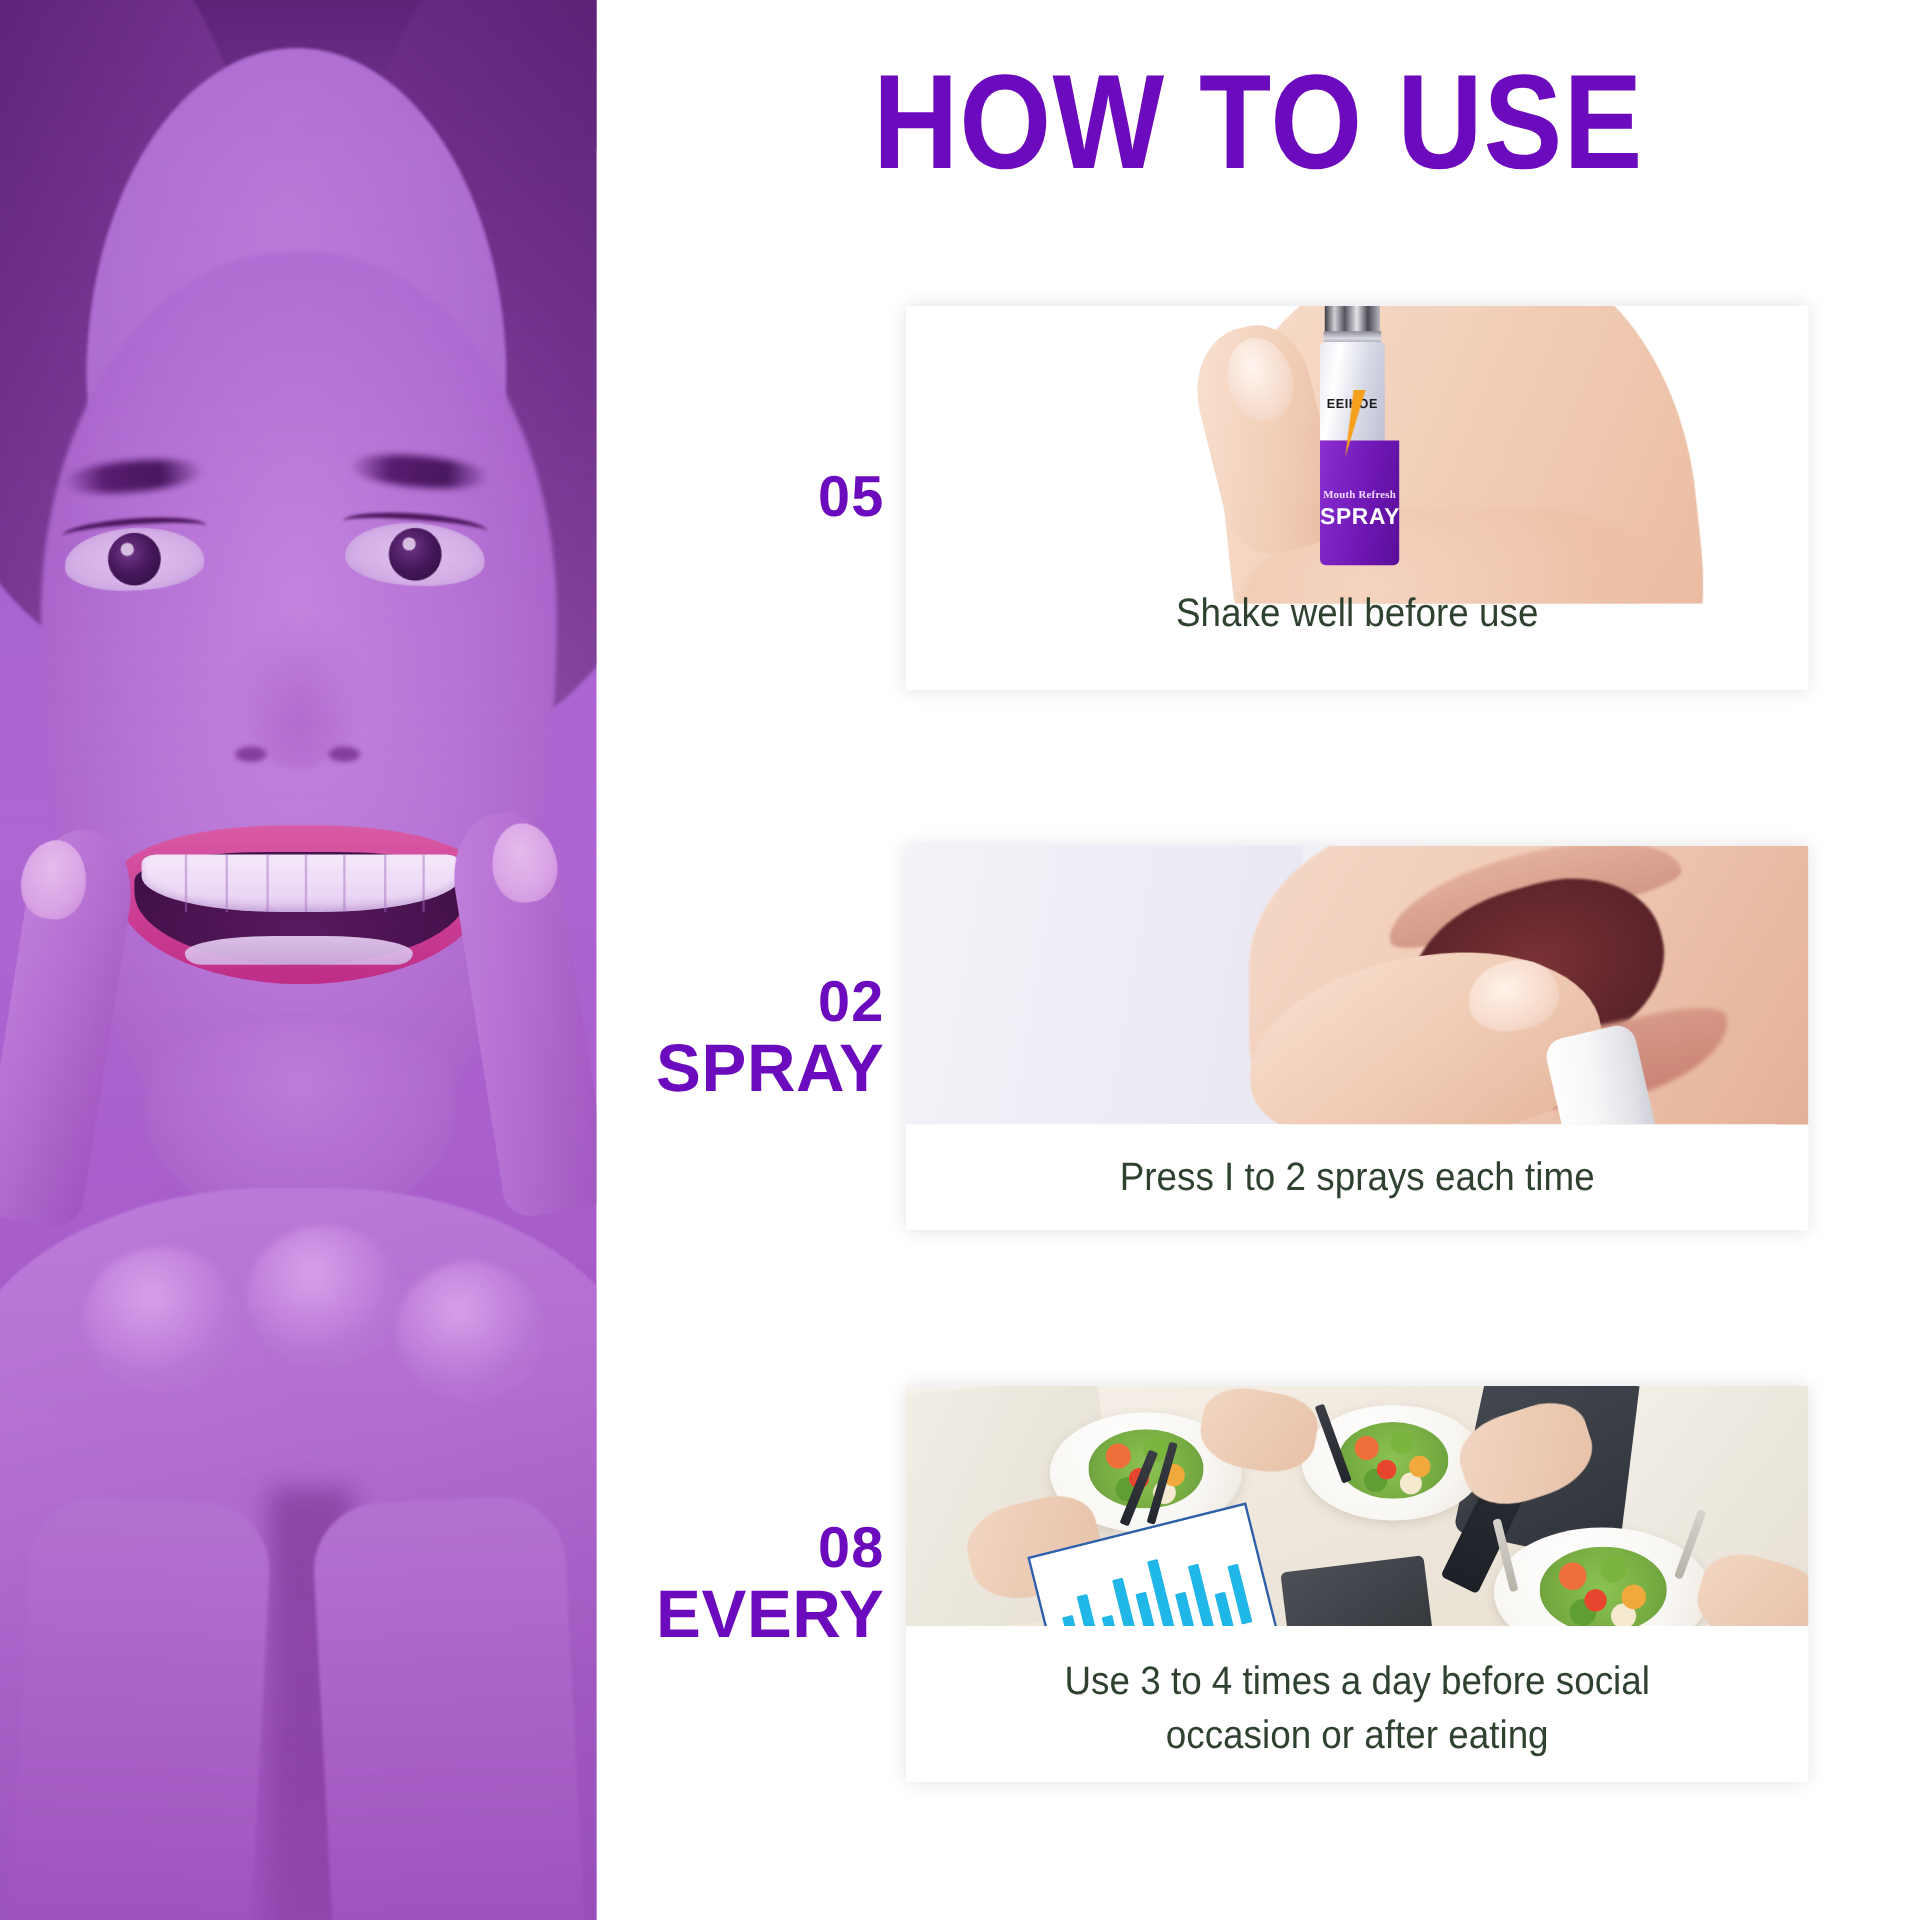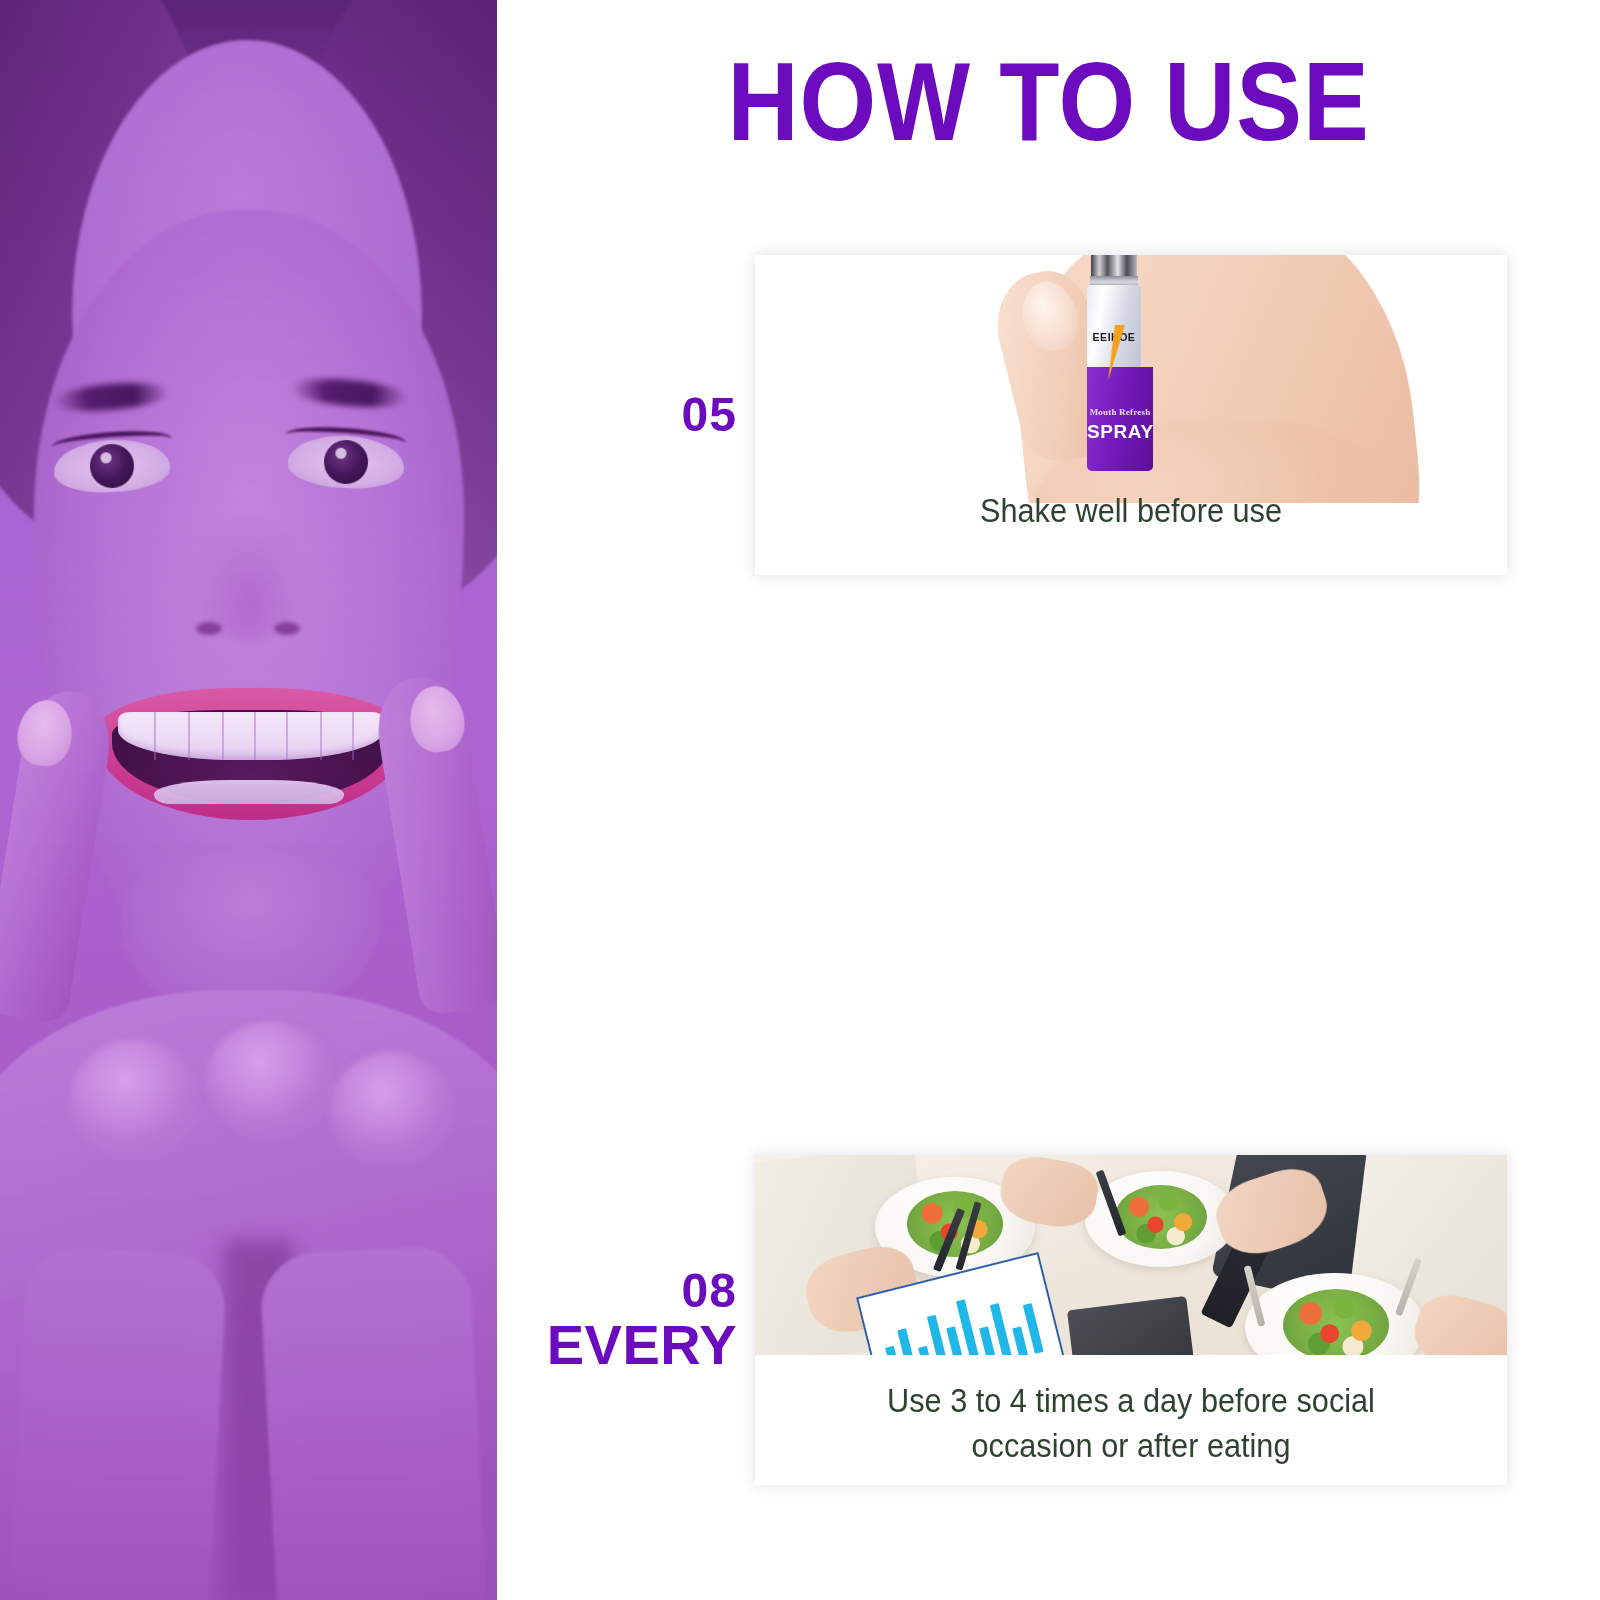--- a/index.html
+++ b/index.html
@@ -405,21 +405,21 @@
     left: 276px;
     top: 168px;
     width: 360px;
     height: 220px;
     background: radial-gradient(ellipse at 30% 30%, rgba(245,212,192,0.95) 0%, rgba(236,192,167,0.75) 55%, rgba(230,182,156,0.4) 100%);
     border-radius: 42% 34% 40% 46%;
     filter: blur(2px);
   }
   .bottle {
     position: absolute;
-    left: 328px;
+    left: 341px;
     top: -2px;
     width: 62px;
     height: 218px;
     z-index: 4;
   }
   .bottle-cap {
     position: absolute;
     left: 8px;
     top: 0;
     width: 46px;
@@ -790,20 +790,39 @@
           <div class="bottle-lower">
             <div class="bottle-sub">Mouth Refresh</div>
             <div class="bottle-main">SPRAY</div>
           </div>
         </div>
       </div>
       <div class="card-caption c1-caption">Shake well before use</div>
     </div>
   </div>
 
+  <div class="step step-2">
+    <div class="step-label">
+      <span class="step-num">02</span>
+      <span class="step-word">SPRAY</span>
+    </div>
+    <div class="card">
+      <div class="card-photo c2-photo">
+        <div class="c2-pale"></div>
+        <div class="c2-face"></div>
+        <div class="c2-lip-top"></div>
+        <div class="c2-mouth"></div>
+        <div class="c2-lip-bottom"></div>
+        <div class="c2-finger"></div>
+        <div class="c2-fingernail"></div>
+        <div class="c2-nozzle"></div>
+      </div>
+      <div class="card-caption c2-caption">Press I to 2 sprays each time</div>
+    </div>
+  </div>
 
   <div class="step step-3">
     <div class="step-label">
       <span class="step-num">08</span>
       <span class="step-word">EVERY</span>
     </div>
     <div class="card">
       <div class="card-photo c3-photo">
         <div class="c3-table"></div>
 

